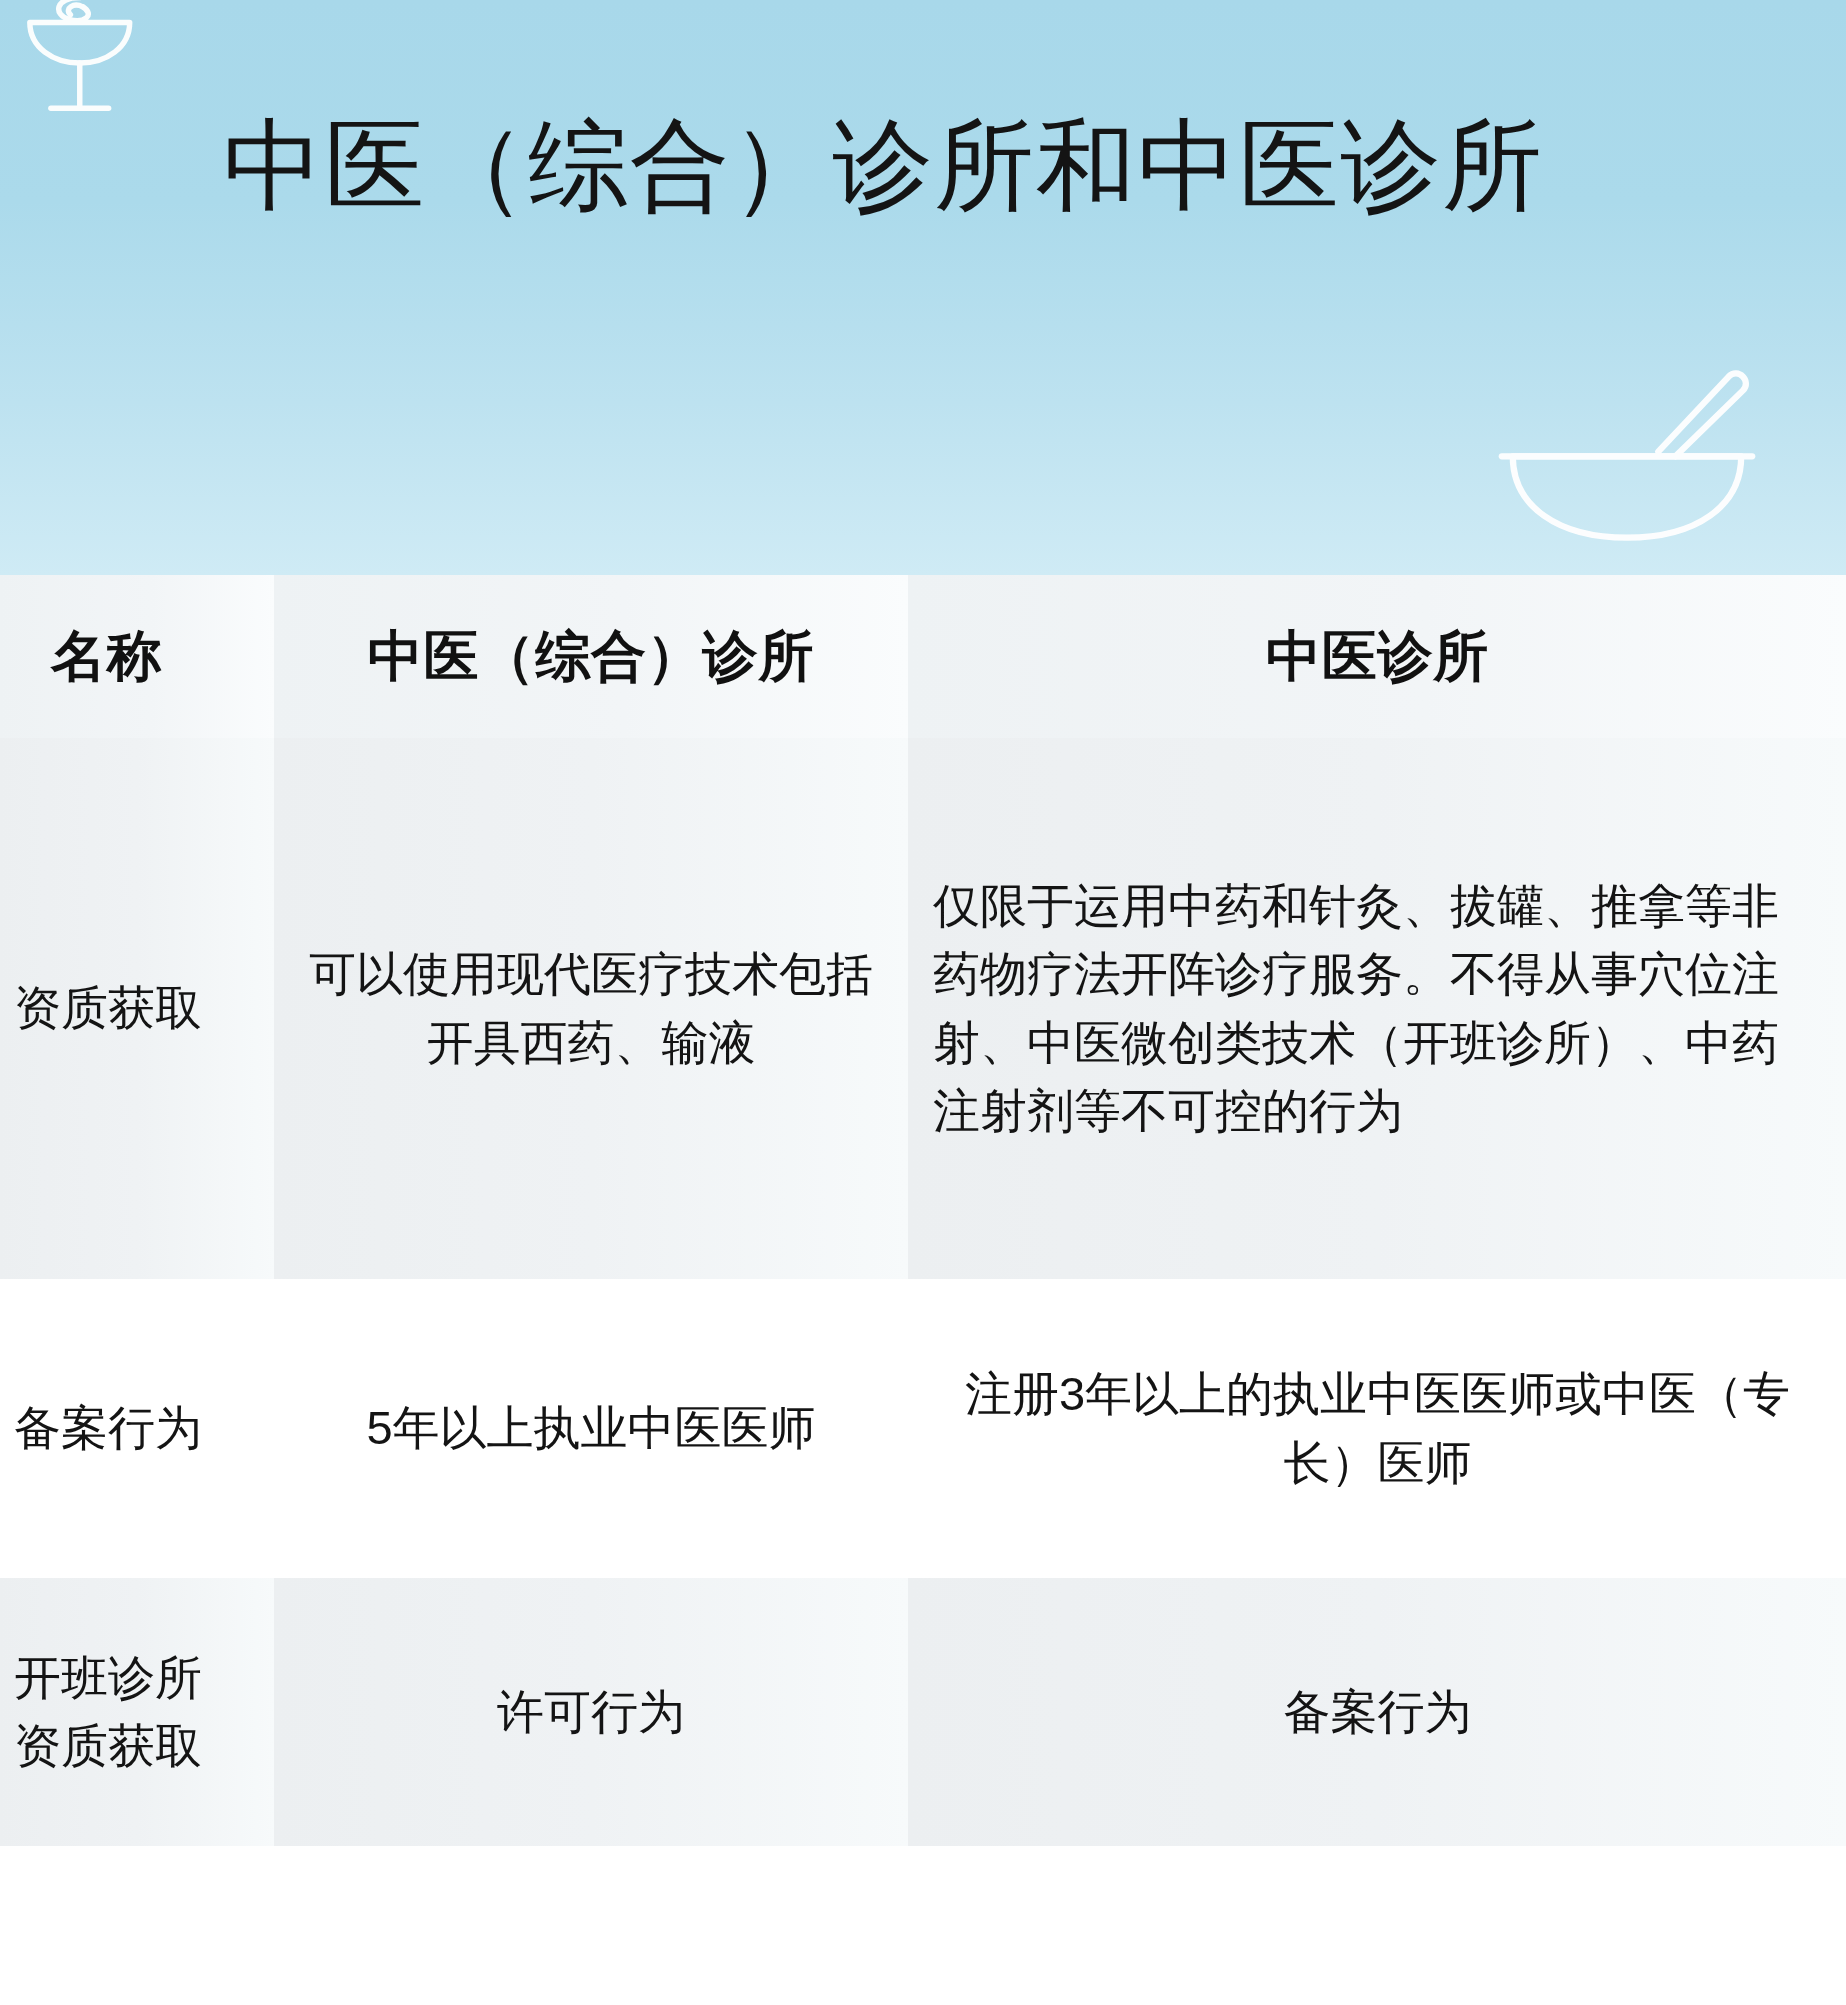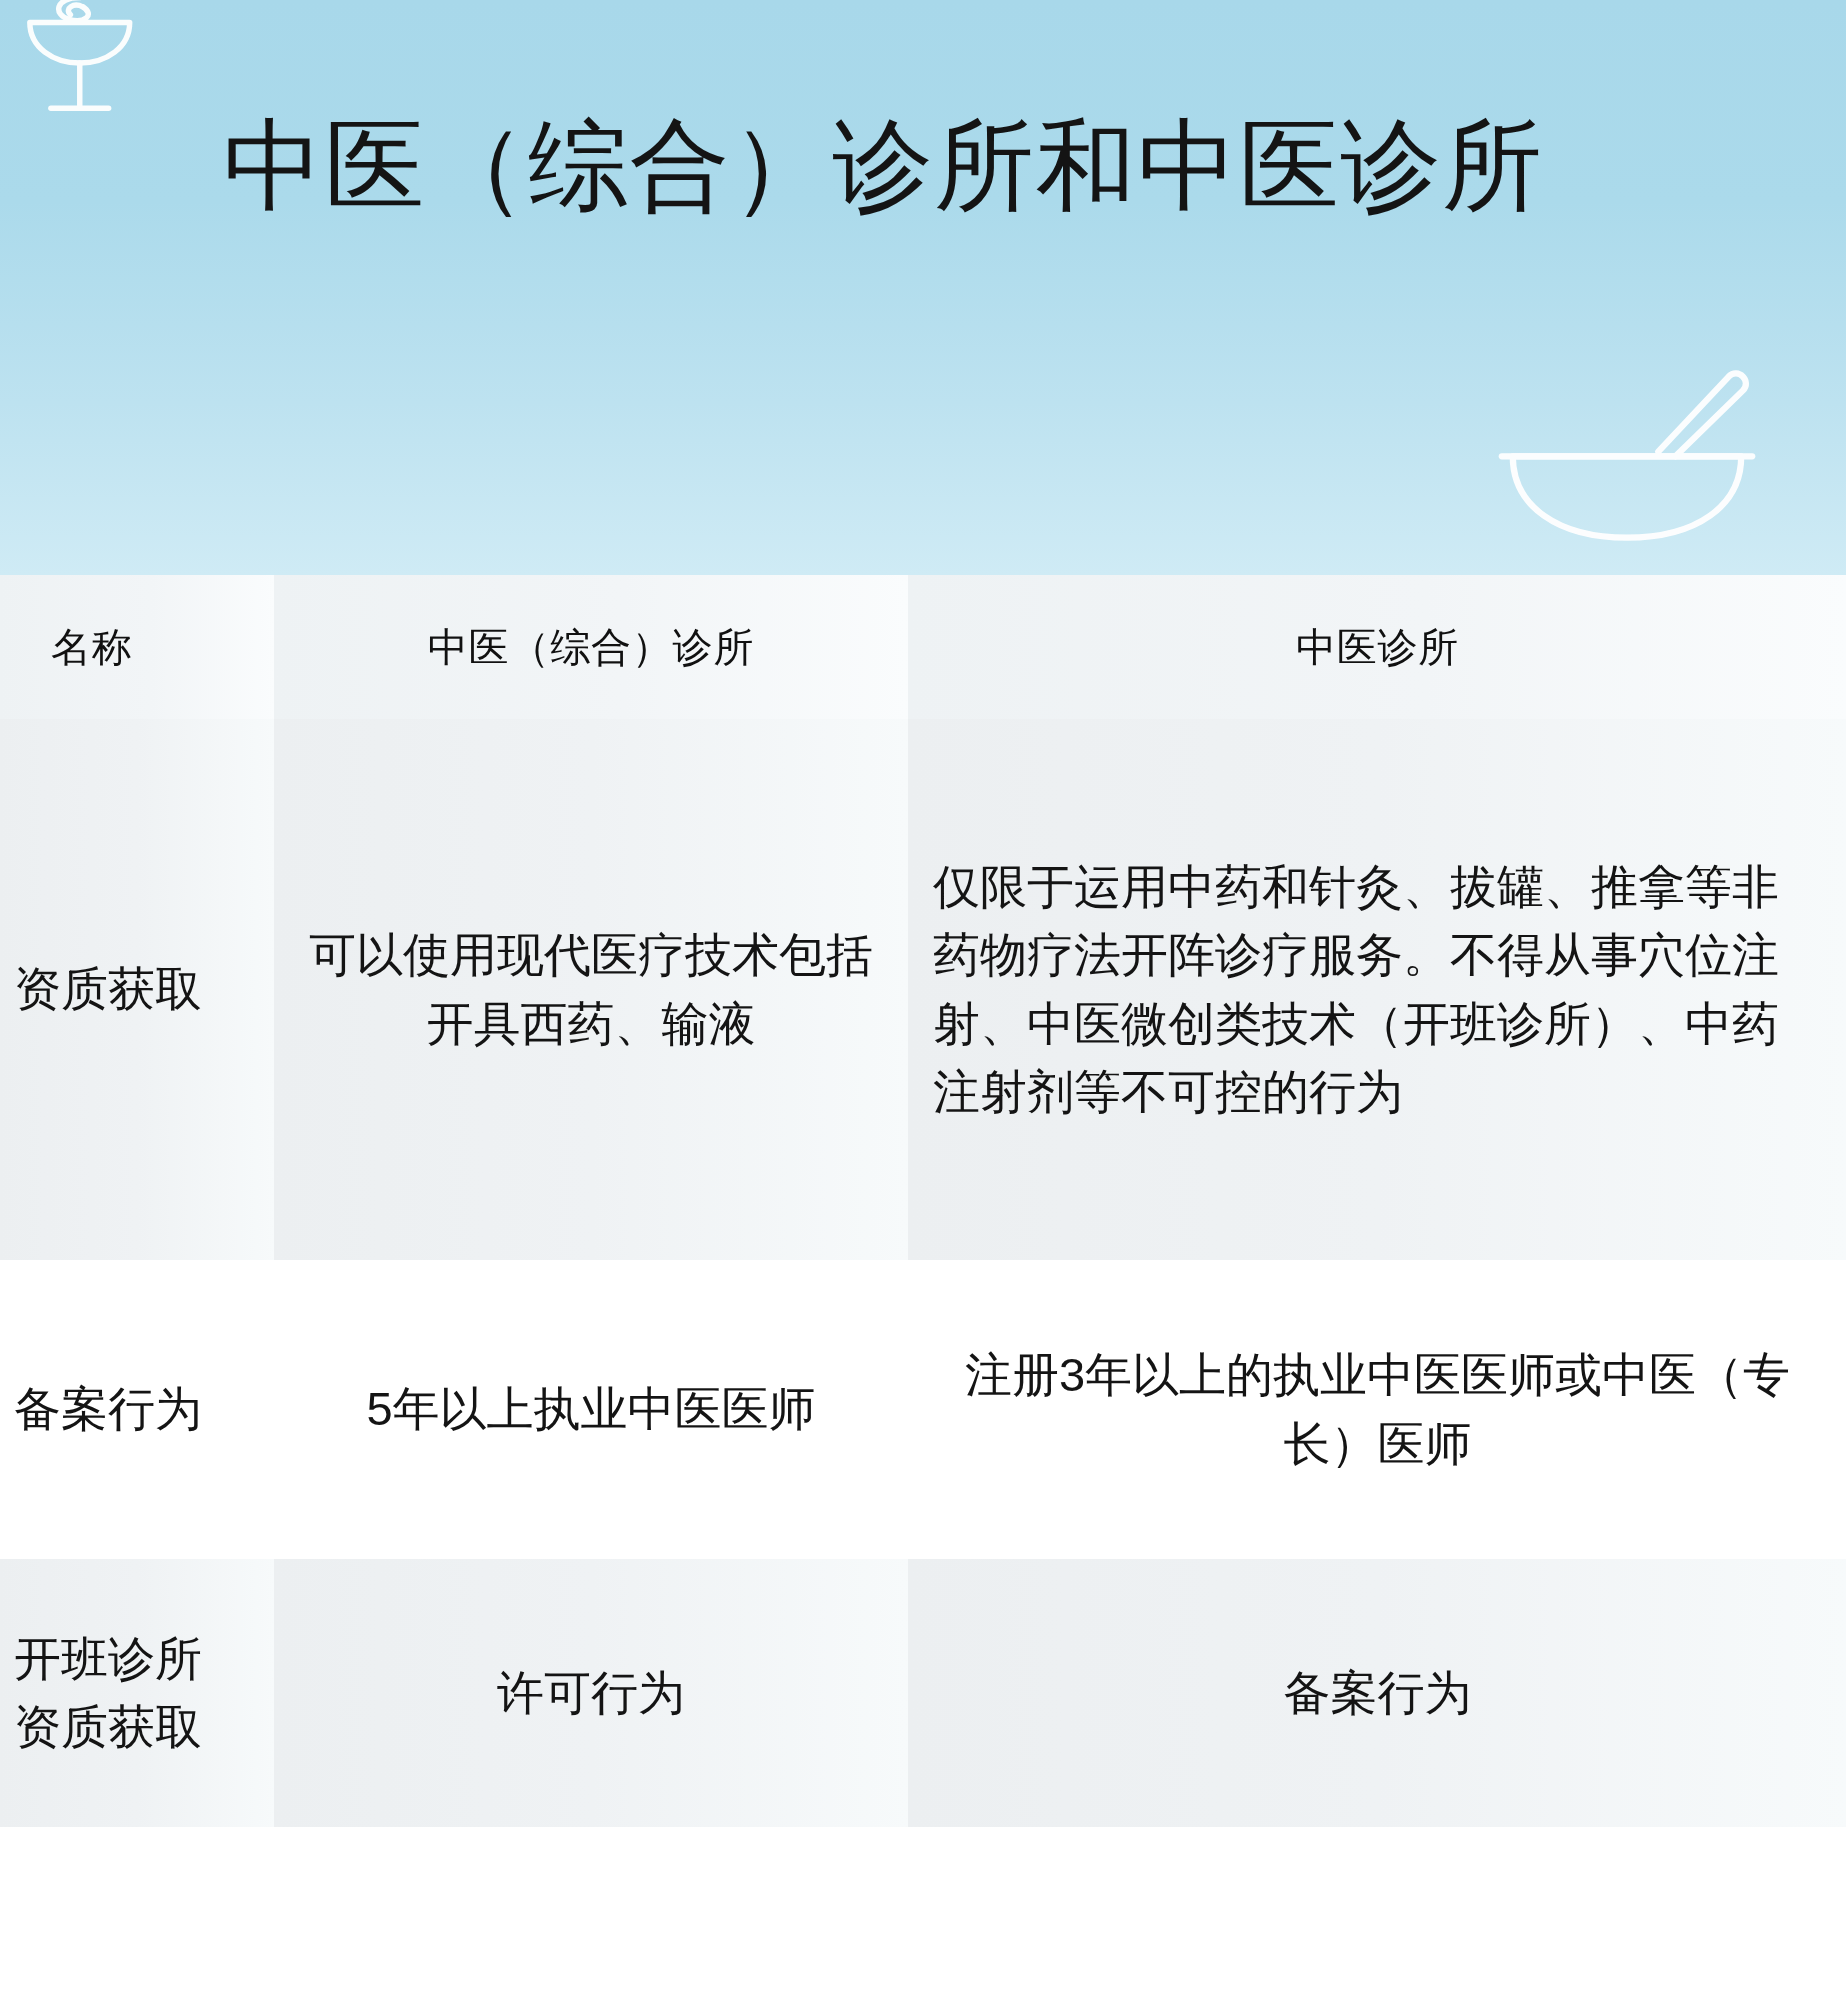--- a/index.html
+++ b/index.html
@@ -63,22 +63,22 @@
     width: 1846px;
     border-collapse: collapse;
     table-layout: fixed;
   }
   .table col.c1 { width: 274px; }
   .table col.c2 { width: 634px; }
   .table col.c3 { width: 939px; }
 
   .table tr.head th {
     background: linear-gradient(90deg, #eef2f4 0%, #f2f5f7 55%, #fafcfd 100%);
-    font-size: 40px;
-    font-weight: normal;
+    font-size: 55px;
+    font-weight: bold;
     color: #111;
     padding: 45px 0 44px 0;
     text-align: center;
     letter-spacing: 0.8px;
   }
   .table tr.head th.first {
     text-align: left;
     padding-left: 51px;
   }
 

